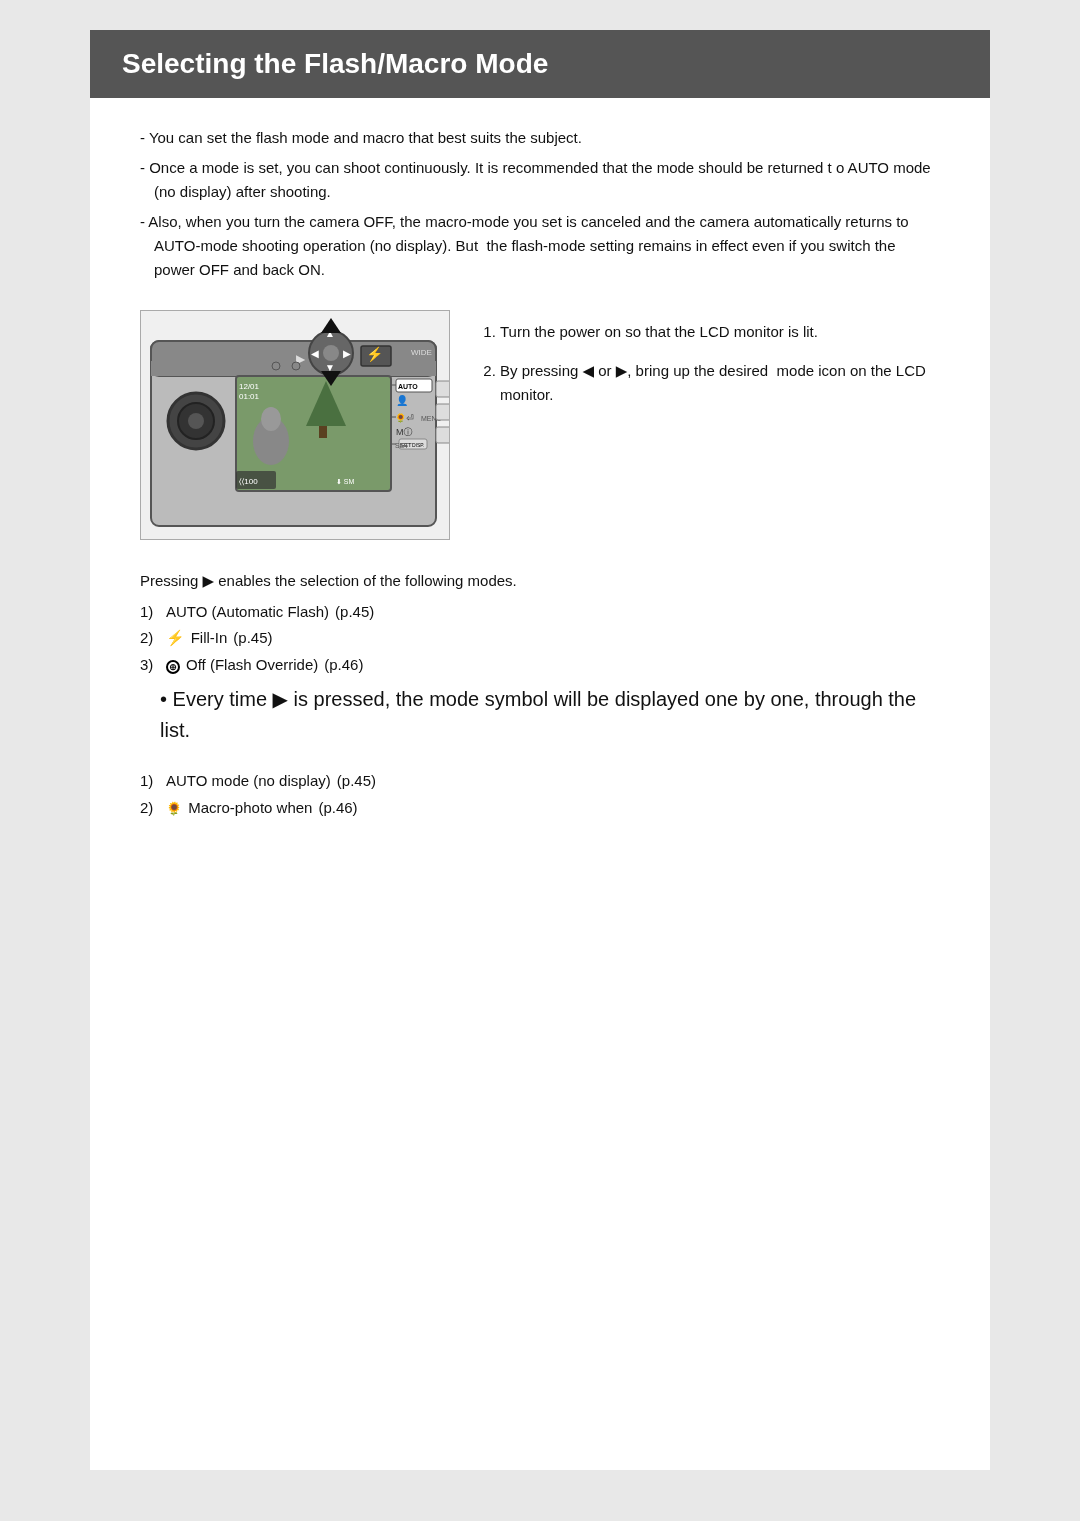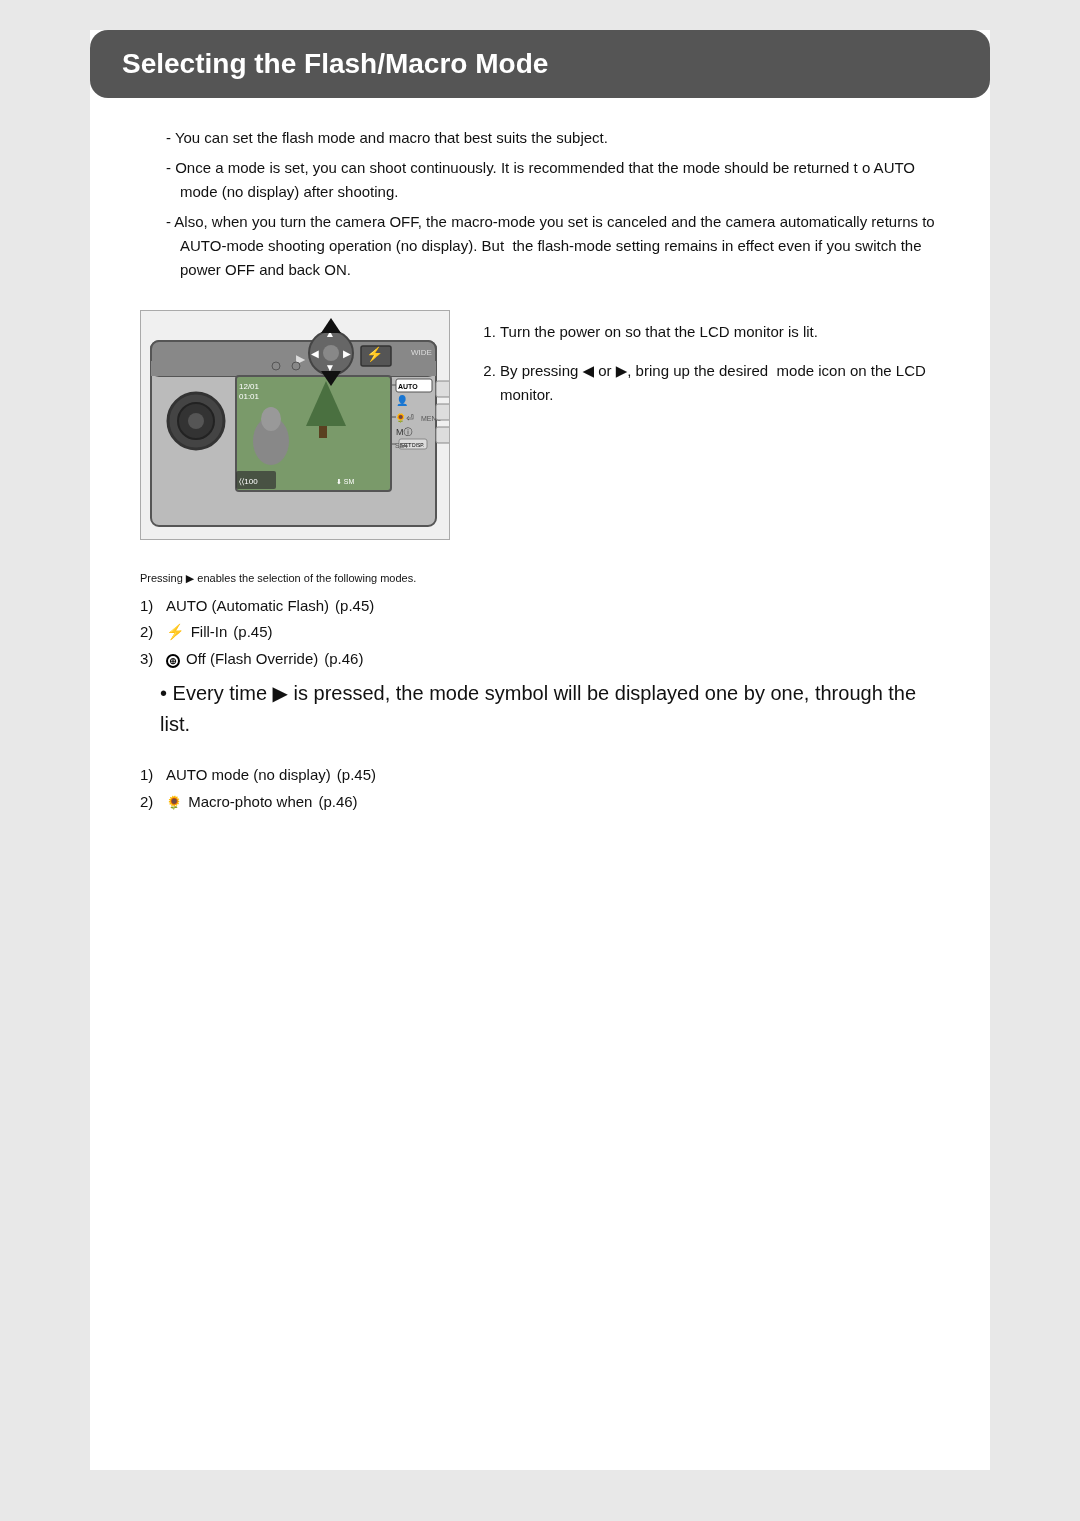--- a/index.html
+++ b/index.html
@@ -21,21 +21,20 @@
       width: 900px;
       min-height: 1440px;
       margin: 30px auto;
       padding: 0 0 60px 0;
     }
 
     .page-header {
       background: #555;
       padding: 18px 32px;
       margin-bottom: 28px;
-      border-radius: 18px;
     }
 
     .page-header h1 {
       color: #fff;
       font-size: 28px;
       font-weight: bold;
     }
 
     .page-content {
       padding: 0 50px;
@@ -43,21 +42,20 @@
 
     .intro-bullets {
       margin-bottom: 28px;
       line-height: 1.6;
     }
 
     .intro-bullets p {
       margin-bottom: 6px;
       padding-left: 14px;
       text-indent: -14px;
-      margin-left: 26px;
     }
 
     .two-col {
       display: flex;
       gap: 30px;
       margin-bottom: 30px;
     }
 
     .instructions-col {
       flex: 1;
@@ -73,21 +71,21 @@
       margin-bottom: 16px;
       line-height: 1.55;
     }
 
     .section-block {
       margin-bottom: 24px;
     }
 
     .pressing-line {
       margin-bottom: 8px;
-      font-size: 11px;
+      font-size: 15px;
       line-height: 1.5;
     }
 
     .mode-list {
       list-style: none;
       padding-left: 0;
       margin-bottom: 8px;
     }
 
     .mode-list li {

